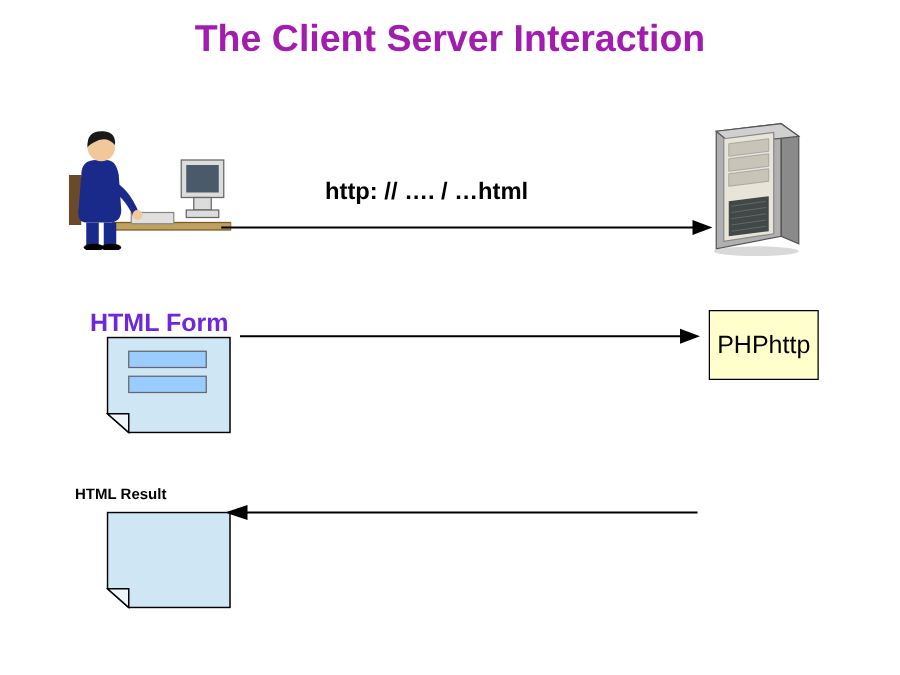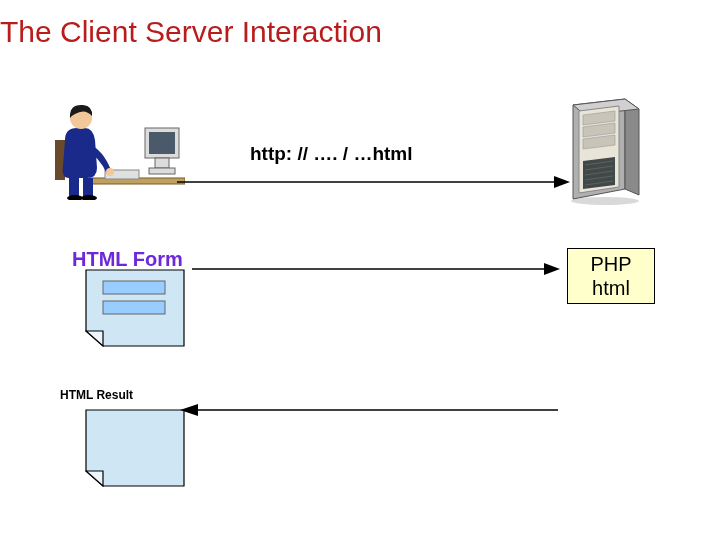--- a/index.html
+++ b/index.html
@@ -10,42 +10,43 @@
     background: #ffffff;
     font-family: Arial, Helvetica, sans-serif;
     position: relative;
     overflow: hidden;
   }
   .title {
     position: absolute;
     top: 15px;
     left: 0;
     right: 0;
+    text-align: center;
     font-size: 30px;
-    font-weight: 400;
-    color: #b91c1c;
+    font-weight: 700;
+    color: #a21caf;
   }
   .client-figure {
     position: absolute;
     top: 100px;
     left: 55px;
     width: 130px;
     height: 100px;
   }
   .server-figure {
     position: absolute;
     top: 95px;
     left: 555px;
     width: 90px;
     height: 110px;
   }
   .request-label {
     position: absolute;
     top: 143px;
-    left: 250px;
+    left: 260px;
     font-size: 19px;
     font-weight: 700;
     color: #000;
   }
   .arrow-1 {
     position: absolute;
     top: 172px;
     left: 175px;
     width: 395px;
     height: 20px;
@@ -81,21 +82,21 @@
   }
   .php-box {
     position: absolute;
     top: 248px;
     left: 567px;
     width: 86px;
     height: 54px;
     background: #ffffcc;
     border: 1px solid #000;
     display: flex;
-    flex-direction: column;
+    flex-direction: row;
     align-items: center;
     justify-content: center;
     font-size: 20px;
     font-weight: 400;
     line-height: 1.2;
   }
   .result-label {
     position: absolute;
     top: 388px;
     left: 60px;
@@ -195,21 +196,21 @@
   </svg>
 </div>
 
 <svg class="arrow-2" viewBox="0 0 370 20">
   <line x1="2" y1="10" x2="357" y2="10" stroke="#000" stroke-width="1.5"></line>
   <polygon points="370,10 354,4 354,16" fill="#000"></polygon>
 </svg>
 
 <div class="php-box">
   <span>PHP</span>
-  <span>html</span>
+  <span>http</span>
 </div>
 
 <div class="result-label">HTML Result</div>
 
 <div class="result-doc">
   <svg class="doc-shape" viewBox="0 0 100 78">
     <path d="M1 1 L99 1 L99 77 L18 77 L1 62 Z" fill="#cfe6f5" stroke="#000" stroke-width="1.2"></path>
     <path d="M1 62 L18 62 L18 77 Z" fill="#eef6fb" stroke="#000" stroke-width="1.2"></path>
   </svg>
 </div>

